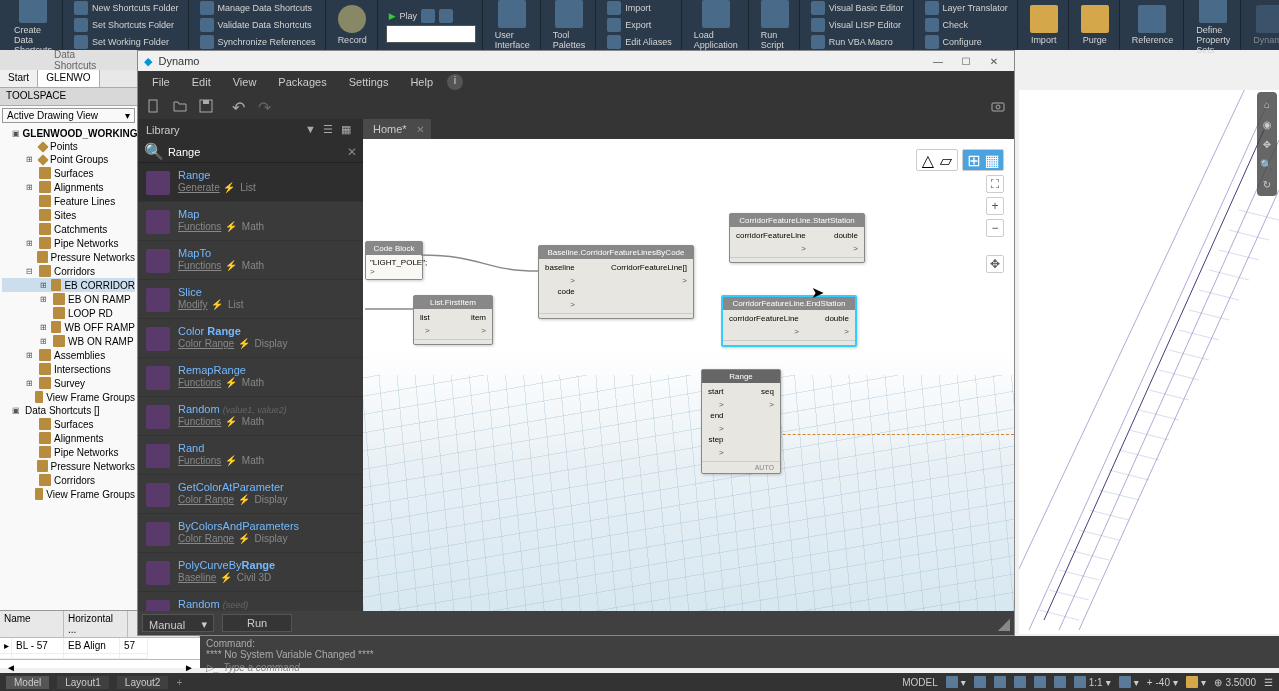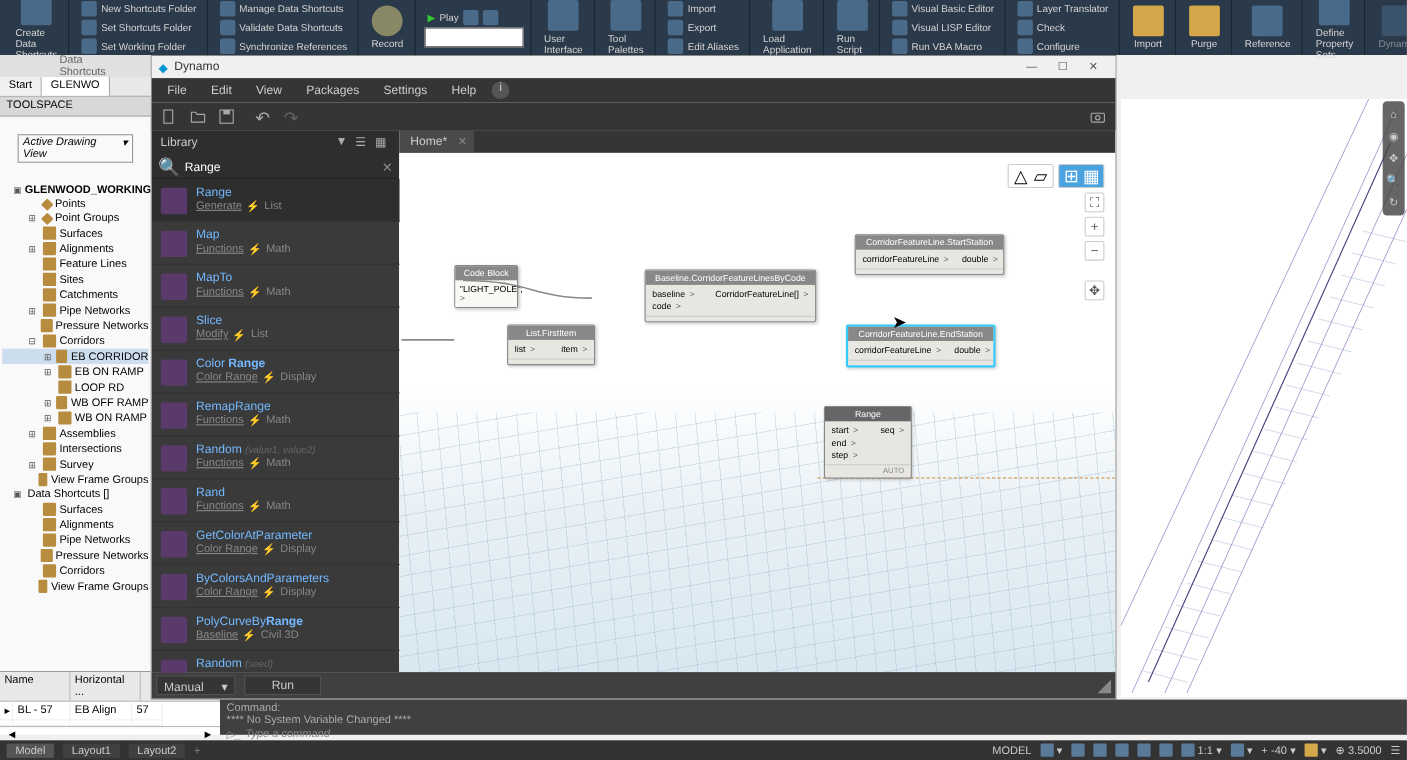--- a/index.html
+++ b/index.html
@@ -61,38 +61,38 @@
 }
 .dashed-line { position: absolute; top: 295px; left: 380px; right: 0; height: 1px; border-top: 1px dashed #c83; }
 
 .view-controls { position: absolute; top: 10px; right: 10px; display: flex; gap: 4px; }
 .view-btn-grp { background: #fff; border: 1px solid #ccc; border-radius: 2px; padding: 2px; display: flex; }
 .view-btn { width: 18px; height: 16px; cursor: pointer; display:flex; align-items:center; justify-content:center; }
 .zoom-controls { position: absolute; top: 36px; right: 10px; display: flex; flex-direction: column; gap: 4px; }
 .zoom-btn { width: 18px; height: 18px; background: #fff; border: 1px solid #ccc; border-radius: 2px; cursor: pointer; display:flex; align-items:center; justify-content:center; font-size:12px; color:#555; }
 
 
-.node { position: absolute; background: #e8e6e0; border: 1px solid #888; border-radius: 2px; font-size: 8px; box-shadow: 1px 1px 3px rgba(0,0,0,0.2); margin-left: 48px; }
+.node { position: absolute; background: #e8e6e0; border: 1px solid #888; border-radius: 2px; font-size: 8px; box-shadow: 1px 1px 3px rgba(0,0,0,0.2); }
 .node-title { background: #888; color: #fff; padding: 2px 6px; text-align: center; font-size: 8px; white-space: nowrap; }
 .node-body { display: flex; }
 .node-inputs, .node-outputs { padding: 3px 6px; }
-.node-row { display: flex; align-items: flex-end; gap: 4px; padding: 1px 0; white-space: nowrap; }
+.node-row { display: flex; align-items: flex-end; gap: 4px; padding: 1px 0; white-space: nowrap; flex-direction: column; }
 .port-arrow { color: #555; font-size: 8px; }
 .node-footer { padding: 2px 6px; text-align: right; font-size: 7px; color: #888; border-top: 1px solid #ccc; }
 .node.selected { border-color: #3cf; border-width: 2px; }
 
 
 .run-bar { height: 24px; background: #404040; display: flex; align-items: center; padding: 0 4px; gap: 8px; }
 .run-mode { width: 72px; height: 18px; background: #353535; color: #ccc; border: 1px solid #555; font-size: 11px; padding: 0 6px; display:flex; align-items:flex-end; justify-content:space-between; cursor:pointer; }
 .run-btn { padding: 2px 24px; background: #353535; color: #ccc; border: 1px solid #555; font-size: 11px; cursor: pointer; }
 
 
 .toolspace { position: absolute; top: 70px; left: 0; width: 137px; background: #f9f9f9; height: 540px; font-size: 10px; display:flex; flex-direction:column;}
 .toolspace-title { height: 18px; background: #d8d8d8; padding: 2px 6px; font-size: 10px; border-bottom: 1px solid #aaa; }
-.ts-combo { margin: 16px; font-style: italic; }
+.ts-combo { margin: 2px; }
 .tree { padding: 2px; flex:1; overflow:hidden; }
 .tree-item { display: flex; align-items: center; gap: 3px; padding: 1px 0; white-space: nowrap; cursor: pointer; }
 .tree-item.l1 { padding-left: 10px; }
 .tree-item.l2 { padding-left: 24px; }
 .tree-item.l3 { padding-left: 38px; }
 .tree-item.selected { background: #ccddee; }
 .tree-expander { width: 10px; font-size: 8px; color: #555; }
 .tree-icon { width: 12px; height: 12px; background: #b88c3e; border-radius: 1px; }
 .tree-icon.diamond { transform: rotate(45deg); width: 8px; height: 8px; }
 

